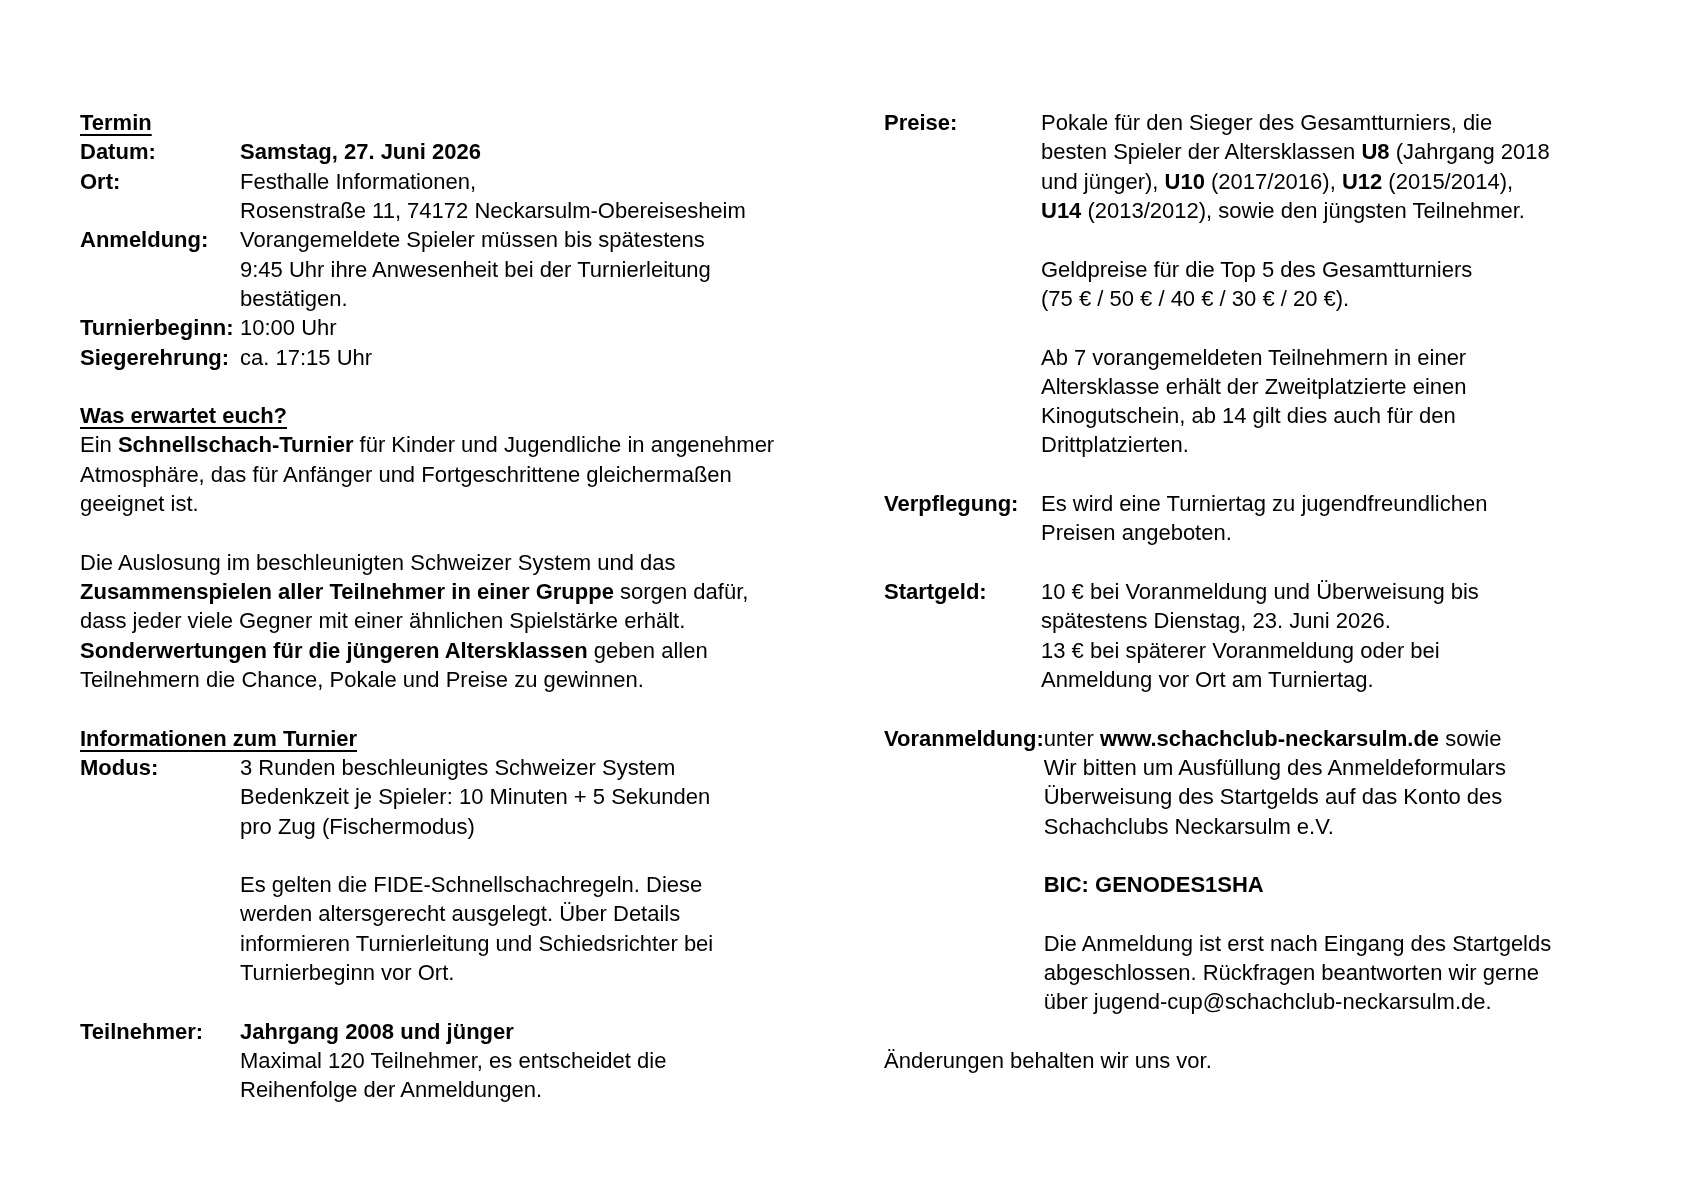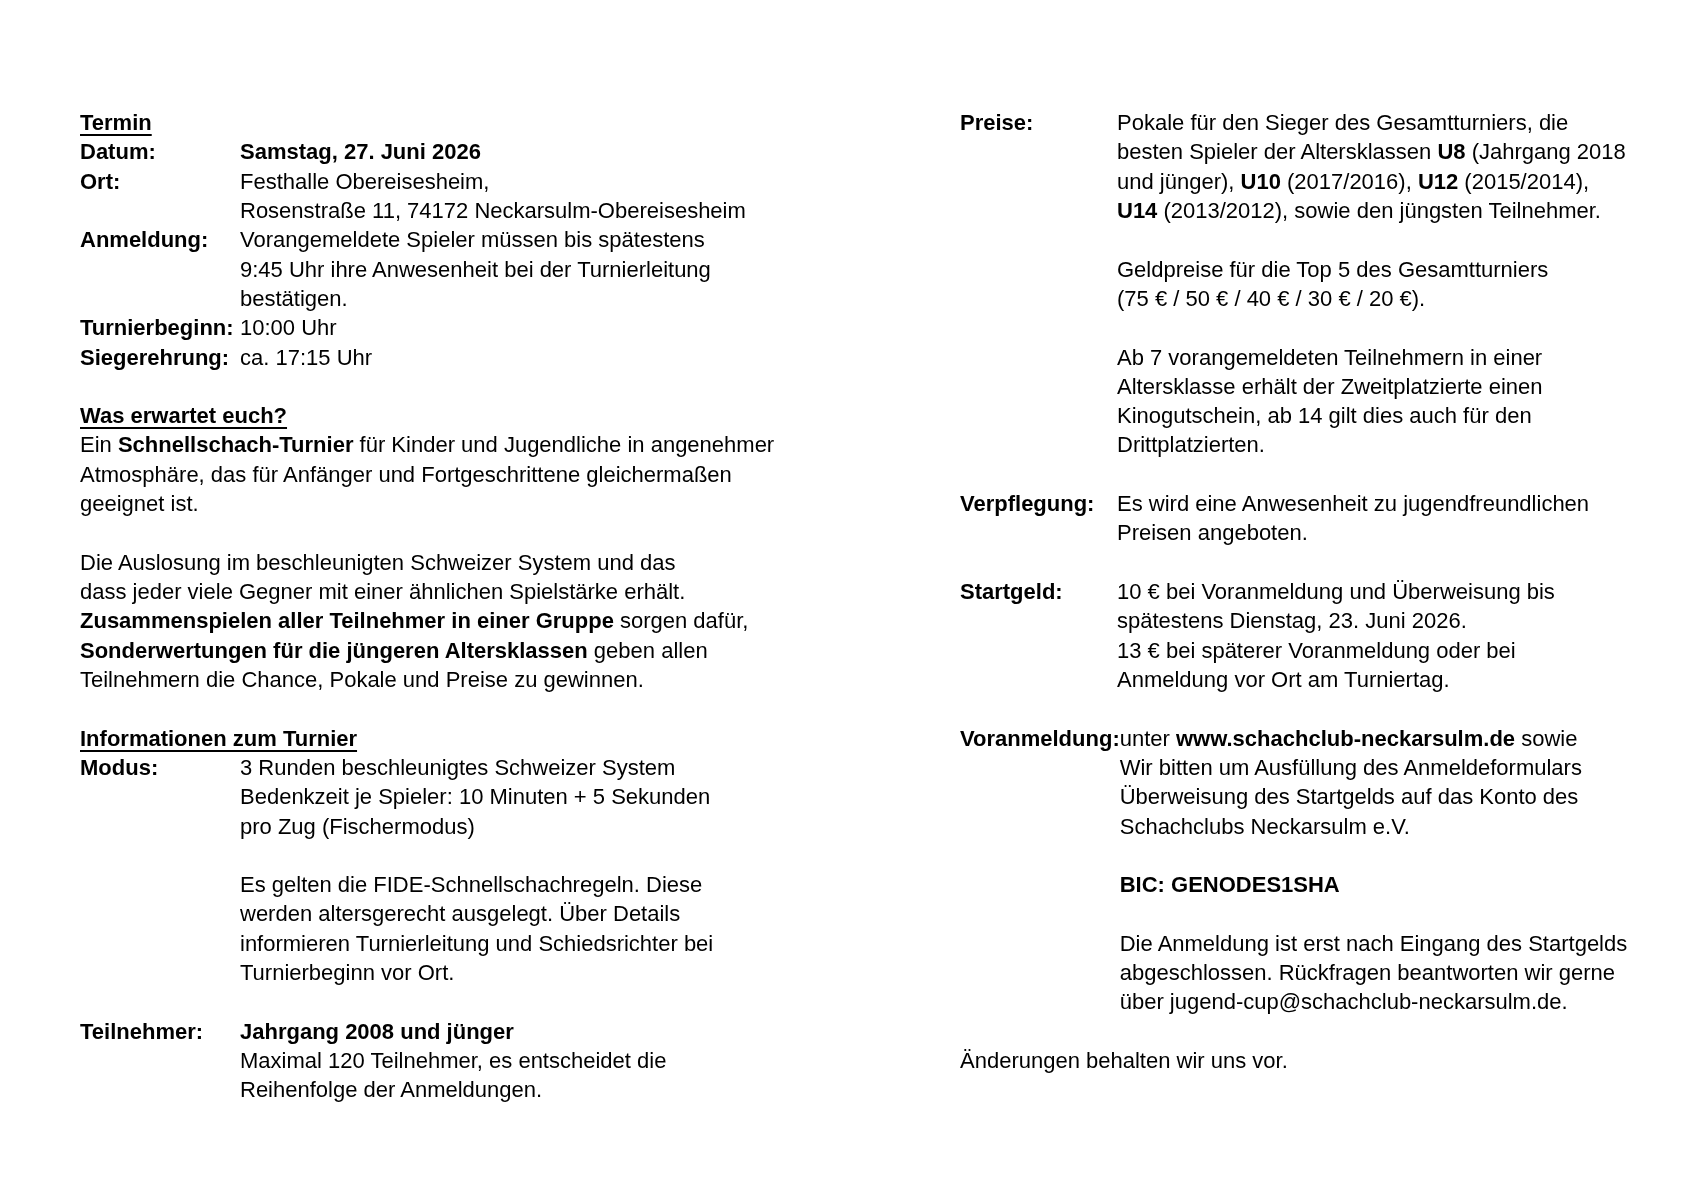--- a/index.html
+++ b/index.html
@@ -7,21 +7,21 @@
     width: 1683px; height: 1190px;
     background: #ffffff;
     font-family: "Liberation Sans", sans-serif;
     font-size: 22px;
     color: #000000;
     overflow: hidden;
   }
   .page { position: relative; width: 1683px; height: 1190px; margin-top: 36px; }
   .col { position: absolute; top: 72px; }
   .col-left  { left: 80px;  width: 740px; }
-  .col-right { left: 960px; width: 720px; }
+  .col-right { left: 884px; width: 720px; }
   .line { height: 29.32px; line-height: 29.32px; white-space: nowrap; }
   .row { display: flex; align-items: flex-start; }
   .lbl { flex: 0 0 160px; font-weight: 700; }
   .col-right .lbl { flex: 0 0 157px; }
   .val { flex: 0 0 auto; }
   .heading {
     font-weight: 700;
     text-decoration: underline;
     text-decoration-thickness: 2px;
     text-underline-offset: 4px;
@@ -41,21 +41,21 @@
     <div class="row">
       <div class="line lbl">Datum:</div>
       <div class="val">
         <div class="line"><span class="b">Samstag, 27. Juni 2026</span></div>
       </div>
     </div>
 
     <div class="row">
       <div class="line lbl">Ort:</div>
       <div class="val">
-        <div class="line"><span>Festhalle Obereisesheim,</span></div>
+        <div class="line"><span>Festhalle Informationen,</span></div>
         <div class="line"><span>Rosenstraße 11, 74172 Neckarsulm-Obereisesheim</span></div>
       </div>
     </div>
 
     <div class="row">
       <div class="line lbl">Anmeldung:</div>
       <div class="val">
         <div class="line"><span>Vorangemeldete Spieler müssen bis spätestens</span></div>
         <div class="line"><span>9:45 Uhr ihre Anwesenheit bei der Turnierleitung</span></div>
         <div class="line"><span>bestätigen.</span></div>
@@ -79,22 +79,22 @@
     <div class="line spacer"></div>
 
     <div class="line heading">Was erwartet euch?</div>
     <div class="line"><span>Ein </span><span class="b">Schnellschach-Turnier</span><span> für Kinder und Jugendliche in angenehmer</span></div>
     <div class="line"><span>Atmosphäre, das für Anfänger und Fortgeschrittene gleichermaßen</span></div>
     <div class="line"><span>geeignet ist.</span></div>
 
     <div class="line spacer"></div>
 
     <div class="line"><span>Die Auslosung im beschleunigten Schweizer System und das</span></div>
+    <div class="line"><span class="b">Zusammenspielen aller Teilnehmer in einer Gruppe</span><span> sorgen dafür,</span></div>
     <div class="line"><span>dass jeder viele Gegner mit einer ähnlichen Spielstärke erhält.</span></div>
-    <div class="line"><span class="b">Zusammenspielen aller Teilnehmer in einer Gruppe</span><span> sorgen dafür,</span></div>
     <div class="line"><span class="b">Sonderwertungen für die jüngeren Altersklassen</span><span> geben allen</span></div>
     <div class="line"><span>Teilnehmern die Chance, Pokale und Preise zu gewinnen.</span></div>
 
     <div class="line spacer"></div>
 
     <div class="line heading">Informationen zum Turnier</div>
 
     <div class="row">
       <div class="line lbl">Modus:</div>
       <div class="val">
@@ -140,21 +140,21 @@
         <div class="line"><span>Kinogutschein, ab 14 gilt dies auch für den</span></div>
         <div class="line"><span>Drittplatzierten.</span></div>
       </div>
     </div>
 
     <div class="line spacer"></div>
 
     <div class="row">
       <div class="line lbl">Verpflegung:</div>
       <div class="val">
-        <div class="line"><span>Es wird eine Anwesenheit zu jugendfreundlichen</span></div>
+        <div class="line"><span>Es wird eine Turniertag zu jugendfreundlichen</span></div>
         <div class="line"><span>Preisen angeboten.</span></div>
       </div>
     </div>
 
     <div class="line spacer"></div>
 
     <div class="row">
       <div class="line lbl">Startgeld:</div>
       <div class="val">
         <div class="line"><span>10 € bei Voranmeldung und Überweisung bis</span></div>

